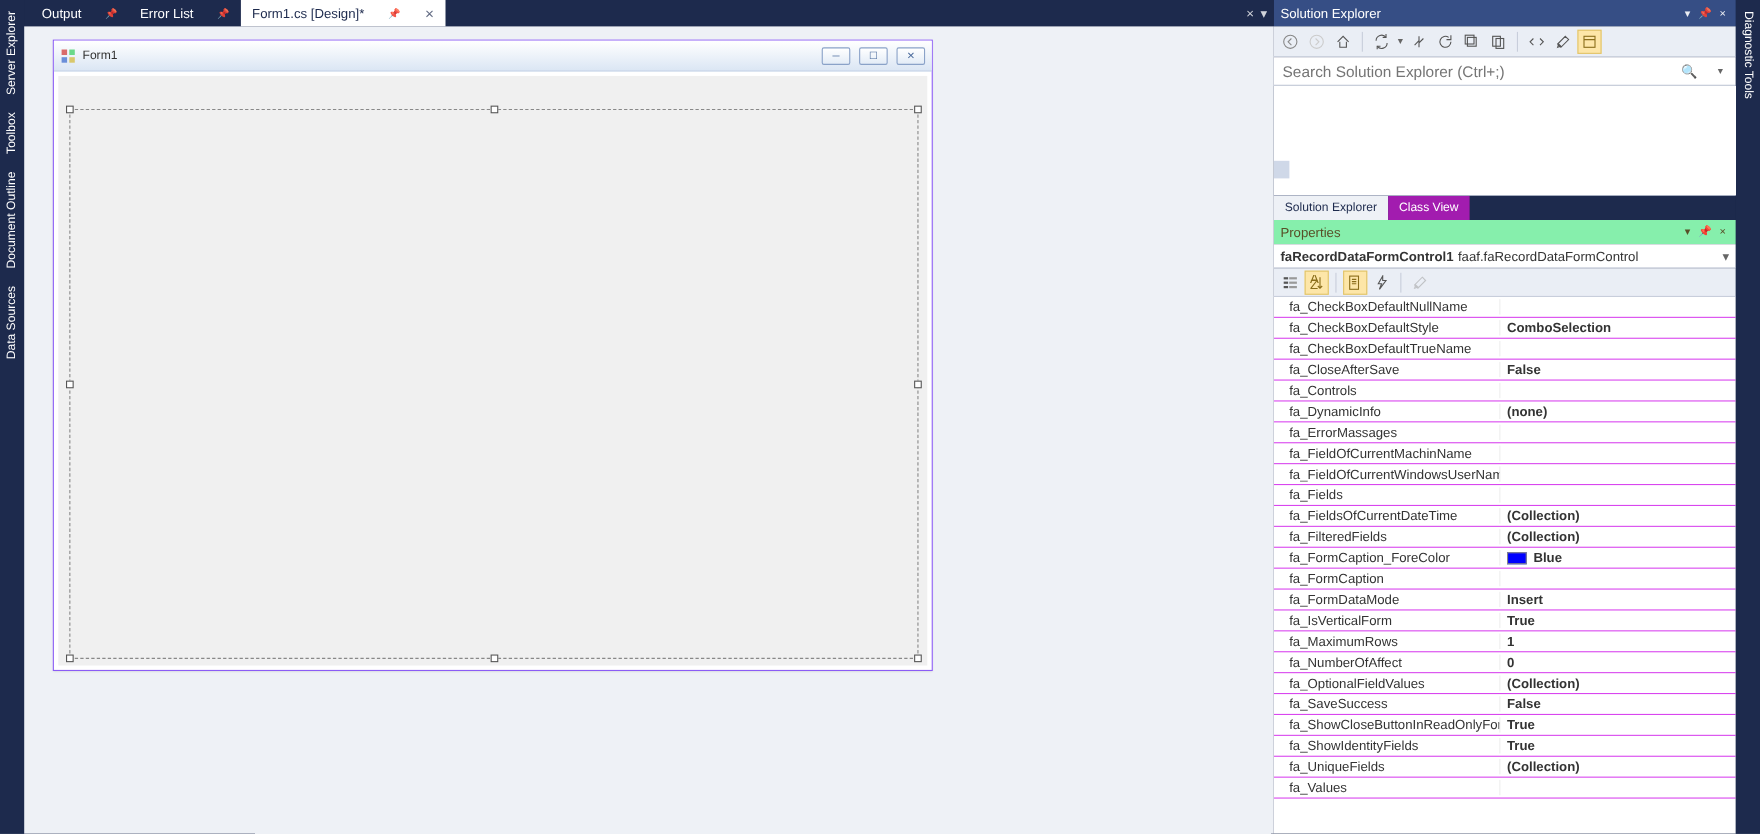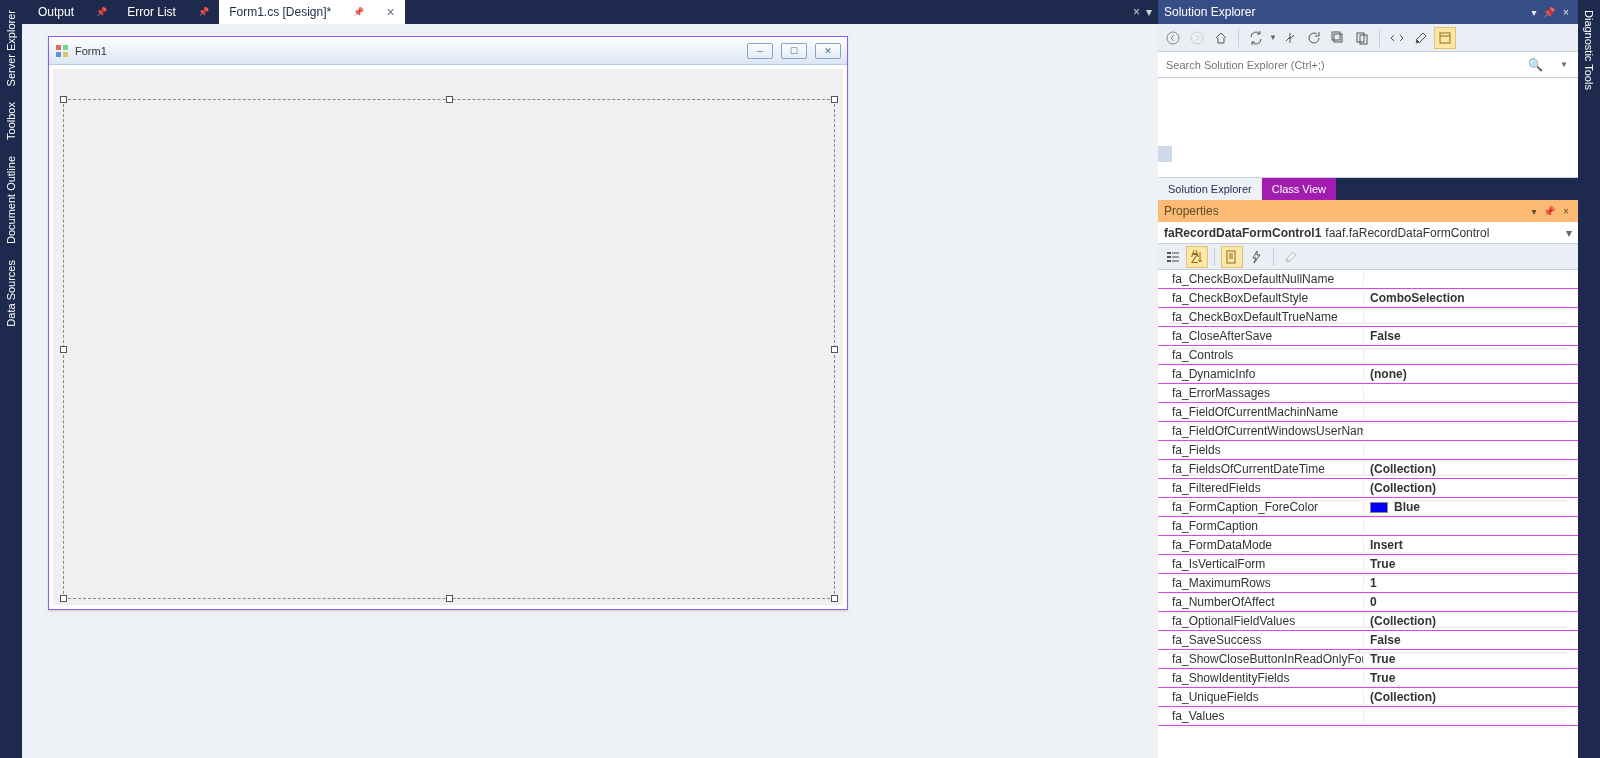--- a/index.html
+++ b/index.html
@@ -42,34 +42,34 @@
 
 .panel-header { height: 24px; background: #364e85; color: #fff; display: flex; align-items: center; padding: 0 6px; font-size: 11px; }
 .panel-header .title { flex: 1; }
 .panel-header .hicon { width: 12px; height: 12px; margin-left: 4px; cursor: pointer; opacity: 0.9; display: inline-flex; align-items: center; justify-content: center; font-size: 10px; }
 .se-toolbar { height: 28px; background: #eaeef5; border-bottom: 1px solid #c8cedb; display: flex; align-items: center; padding: 0 4px; gap: 2px; }
 .tbtn { width: 22px; height: 22px; display: inline-flex; align-items: center; justify-content: center; color: #3b3b3b; border: 1px solid transparent; cursor: pointer; }
 .tbtn svg { width: 14px; height: 14px; }
 .tbar-sep { width: 1px; height: 18px; background: #c8cedb; margin: 0 4px; }
 .tbtn.active { background: #fde6a8; border-color: #e0c36a; }
 .se-search { height: 26px; background: #fff; border-bottom: 1px solid #c8cedb; display: flex; align-items: center; }
-.se-search input { flex: 1; border: none; outline: none; padding: 0 8px; color: #555; font-size: 11px; background: transparent; }
+.se-search input { flex: 1; border: none; outline: none; padding: 0 8px; color: #555; font-size: 14px; background: transparent; }
 .se-search .sicon { width: 28px; text-align: center; color: #666; cursor: pointer; }
 .se-body { flex: 0 0 100px; background: #fff; border-bottom: 1px solid #c8cedb; overflow: auto; position: relative; }
 .se-body::-webkit-scrollbar { width: 12px; }
 .se-body::-webkit-scrollbar-track { background: #efefef; }
 .se-body::-webkit-scrollbar-thumb { background: #c3c3c3; }
 .se-body .stub-sel { position: absolute; left:0; top:68px; width:14px; height:16px; background:#cfd8e8;}
 .se-tabs { height: 22px; background: #1d2a4d; display: flex; align-items: stretch; }
 .se-tab { padding: 0 10px; display: flex; align-items: center; color: #1d2a4d; background: #eef1f6; font-size: 11px; cursor: pointer; }
 .se-tab.inactive { background: #a21caf; color: #fff; }
 .se-spacer { flex:1; }
 
 
-.prop-header { height: 22px; background: #fdba74; color: #585028; display: flex; align-items: center; padding: 4px 6px; font-size: 11px; }
+.prop-header { height: 22px; background: #86efac; color: #585028; display: flex; align-items: center; padding: 4px 6px; font-size: 11px; }
 .prop-header .title { flex: 1; }
 .prop-header .hicon2 { width: 12px; height: 12px; margin-left: 4px; cursor: pointer; display: inline-flex; align-items:center; justify-content:center; font-size: 10px; color: #585028; }
 .prop-combo { height: 22px; background: #fff; border-bottom: 1px solid #c8cedb; display: flex; align-items: center; padding: 0 6px; font-size: 11px; color: #333; }
 .prop-combo .strong { font-weight: bold; margin-right: 4px; }
 .prop-combo .dd { margin-left: auto; color: #666; cursor: pointer; }
 .prop-toolbar { height: 26px; background: #eaeef5; border-bottom: 1px solid #c8cedb; display: flex; align-items: center; padding: 0 4px; gap: 2px; }
 .ptbtn { width: 22px; height: 22px; display: inline-flex; align-items: center; justify-content: center; color: #3b3b3b; border: 1px solid transparent; cursor: pointer; font-size: 11px; }
 .ptbtn.active { background: #fde6a8; border-color: #e0c36a; }
 .ptbtn svg { width: 14px; height: 14px; }
 .prop-grid { flex: 1; background: #fff; overflow-y: scroll; overflow-x: hidden; }

